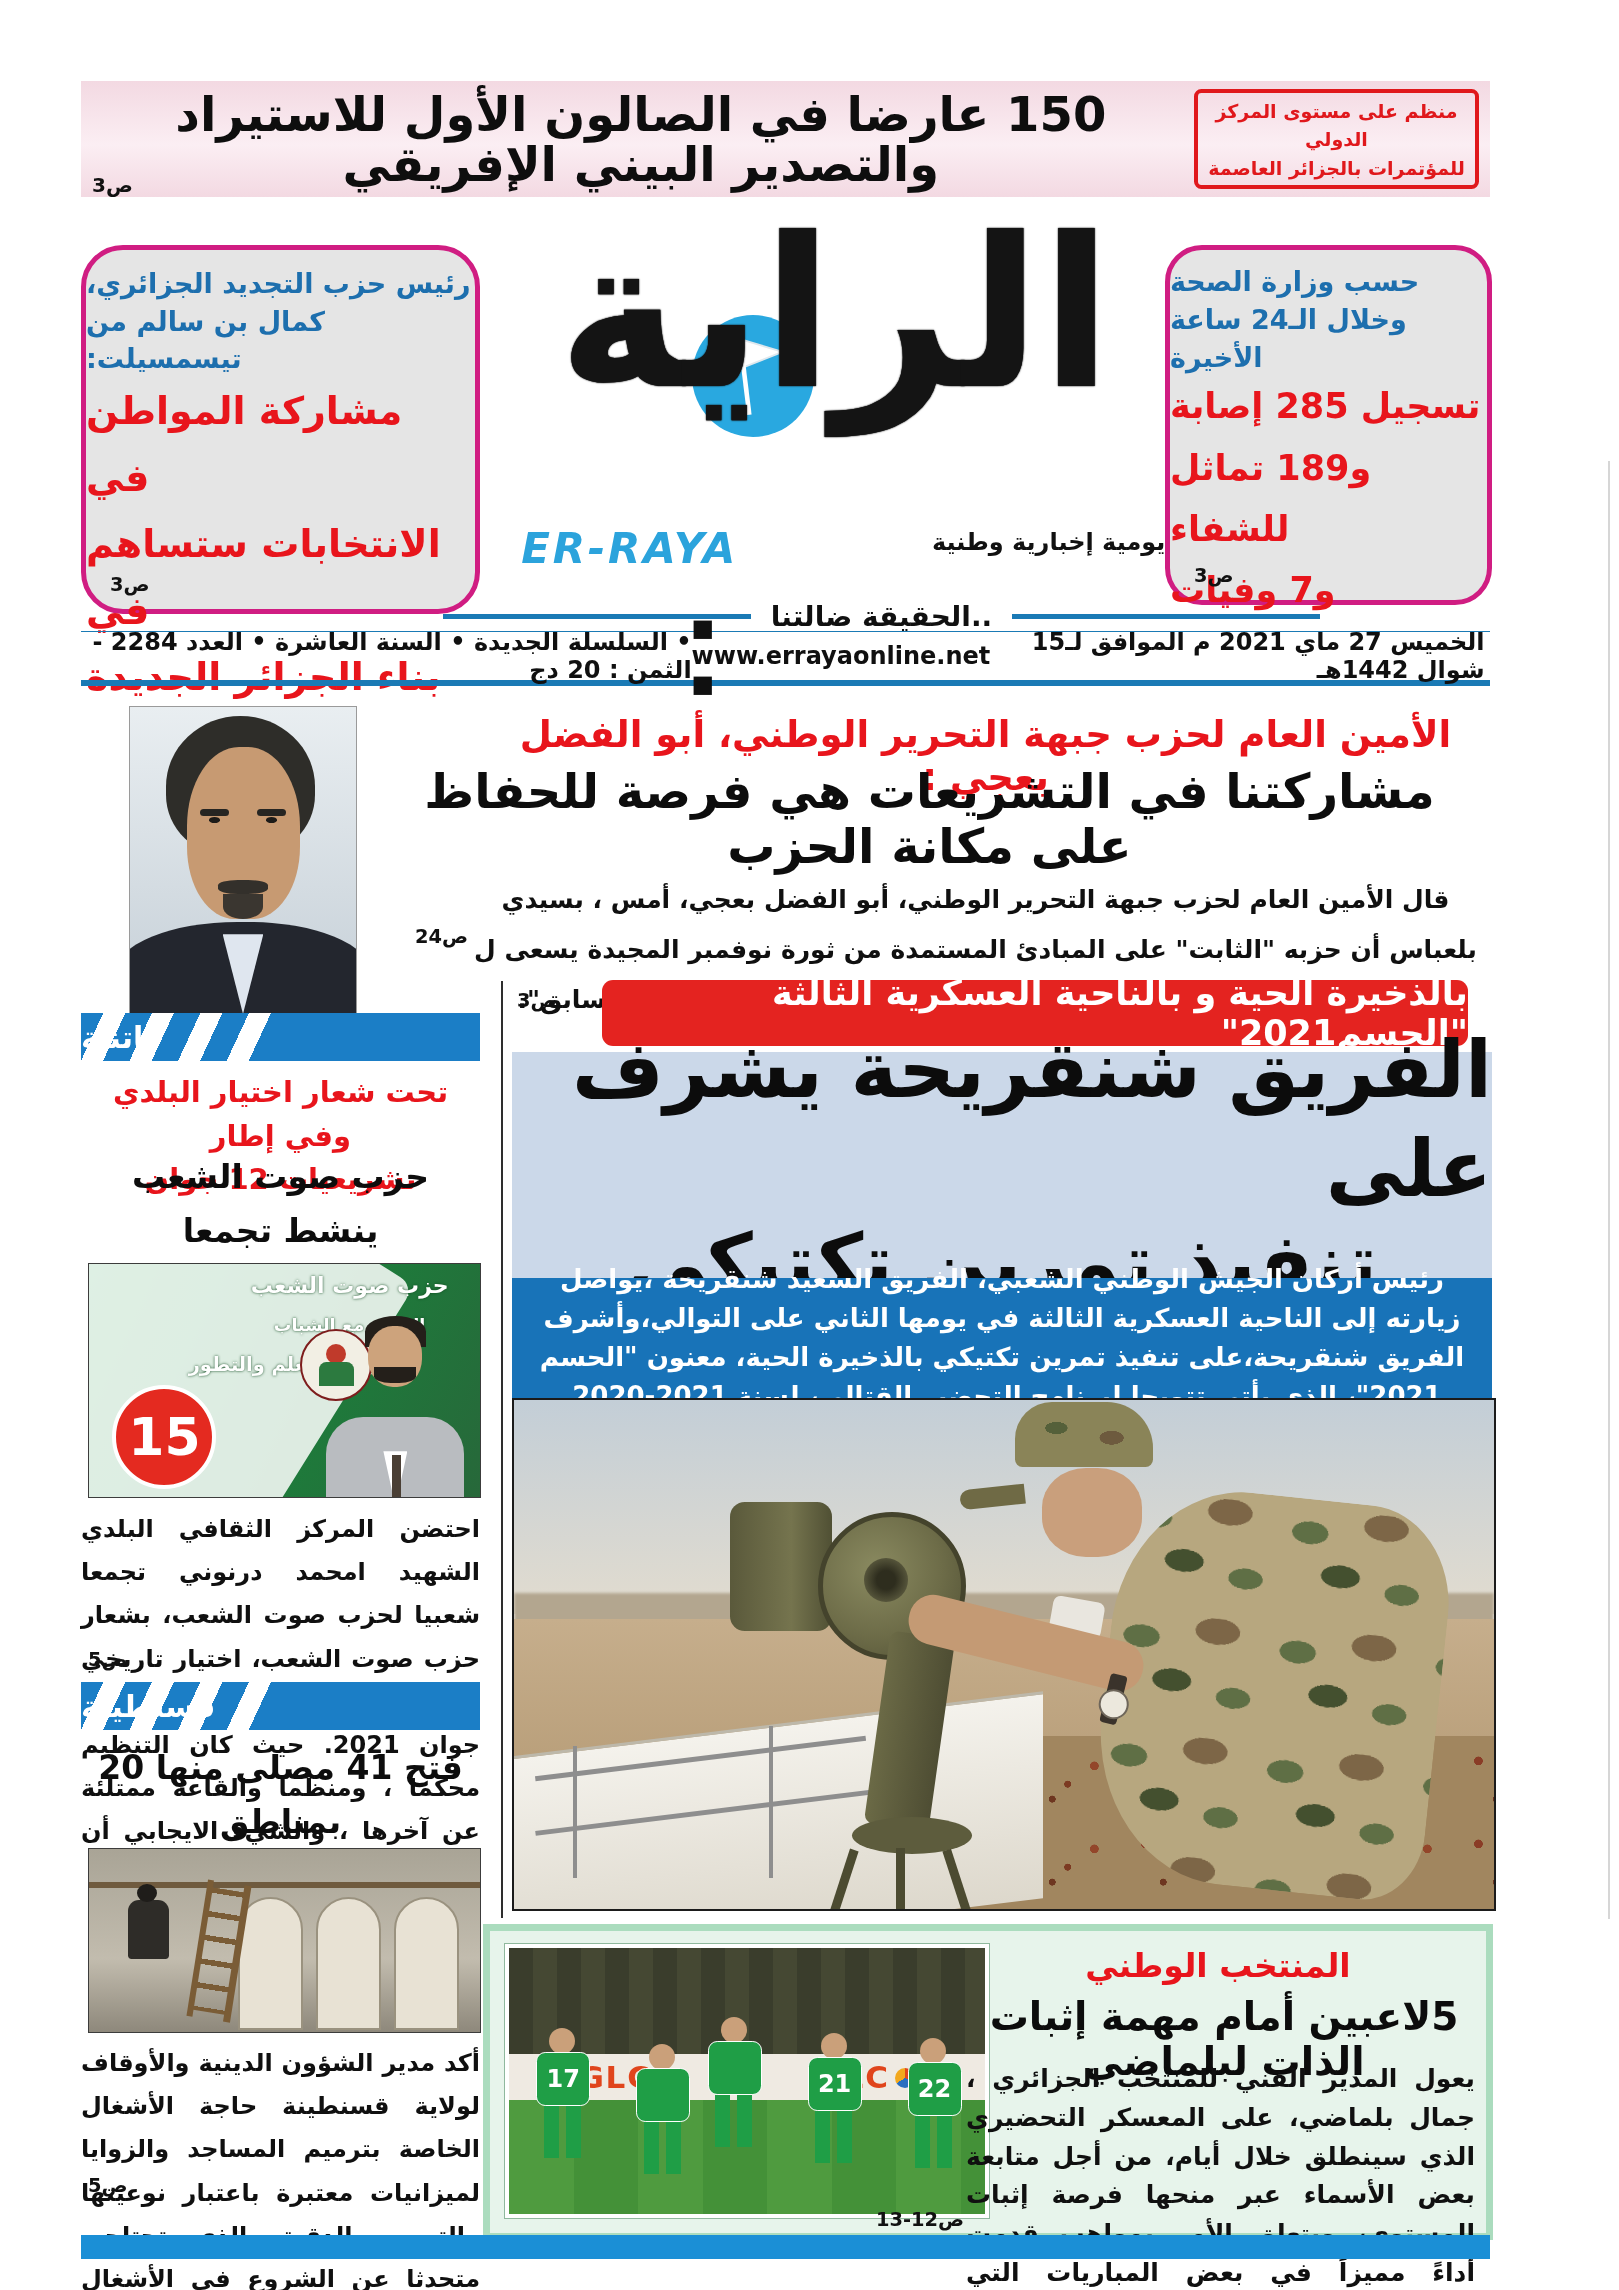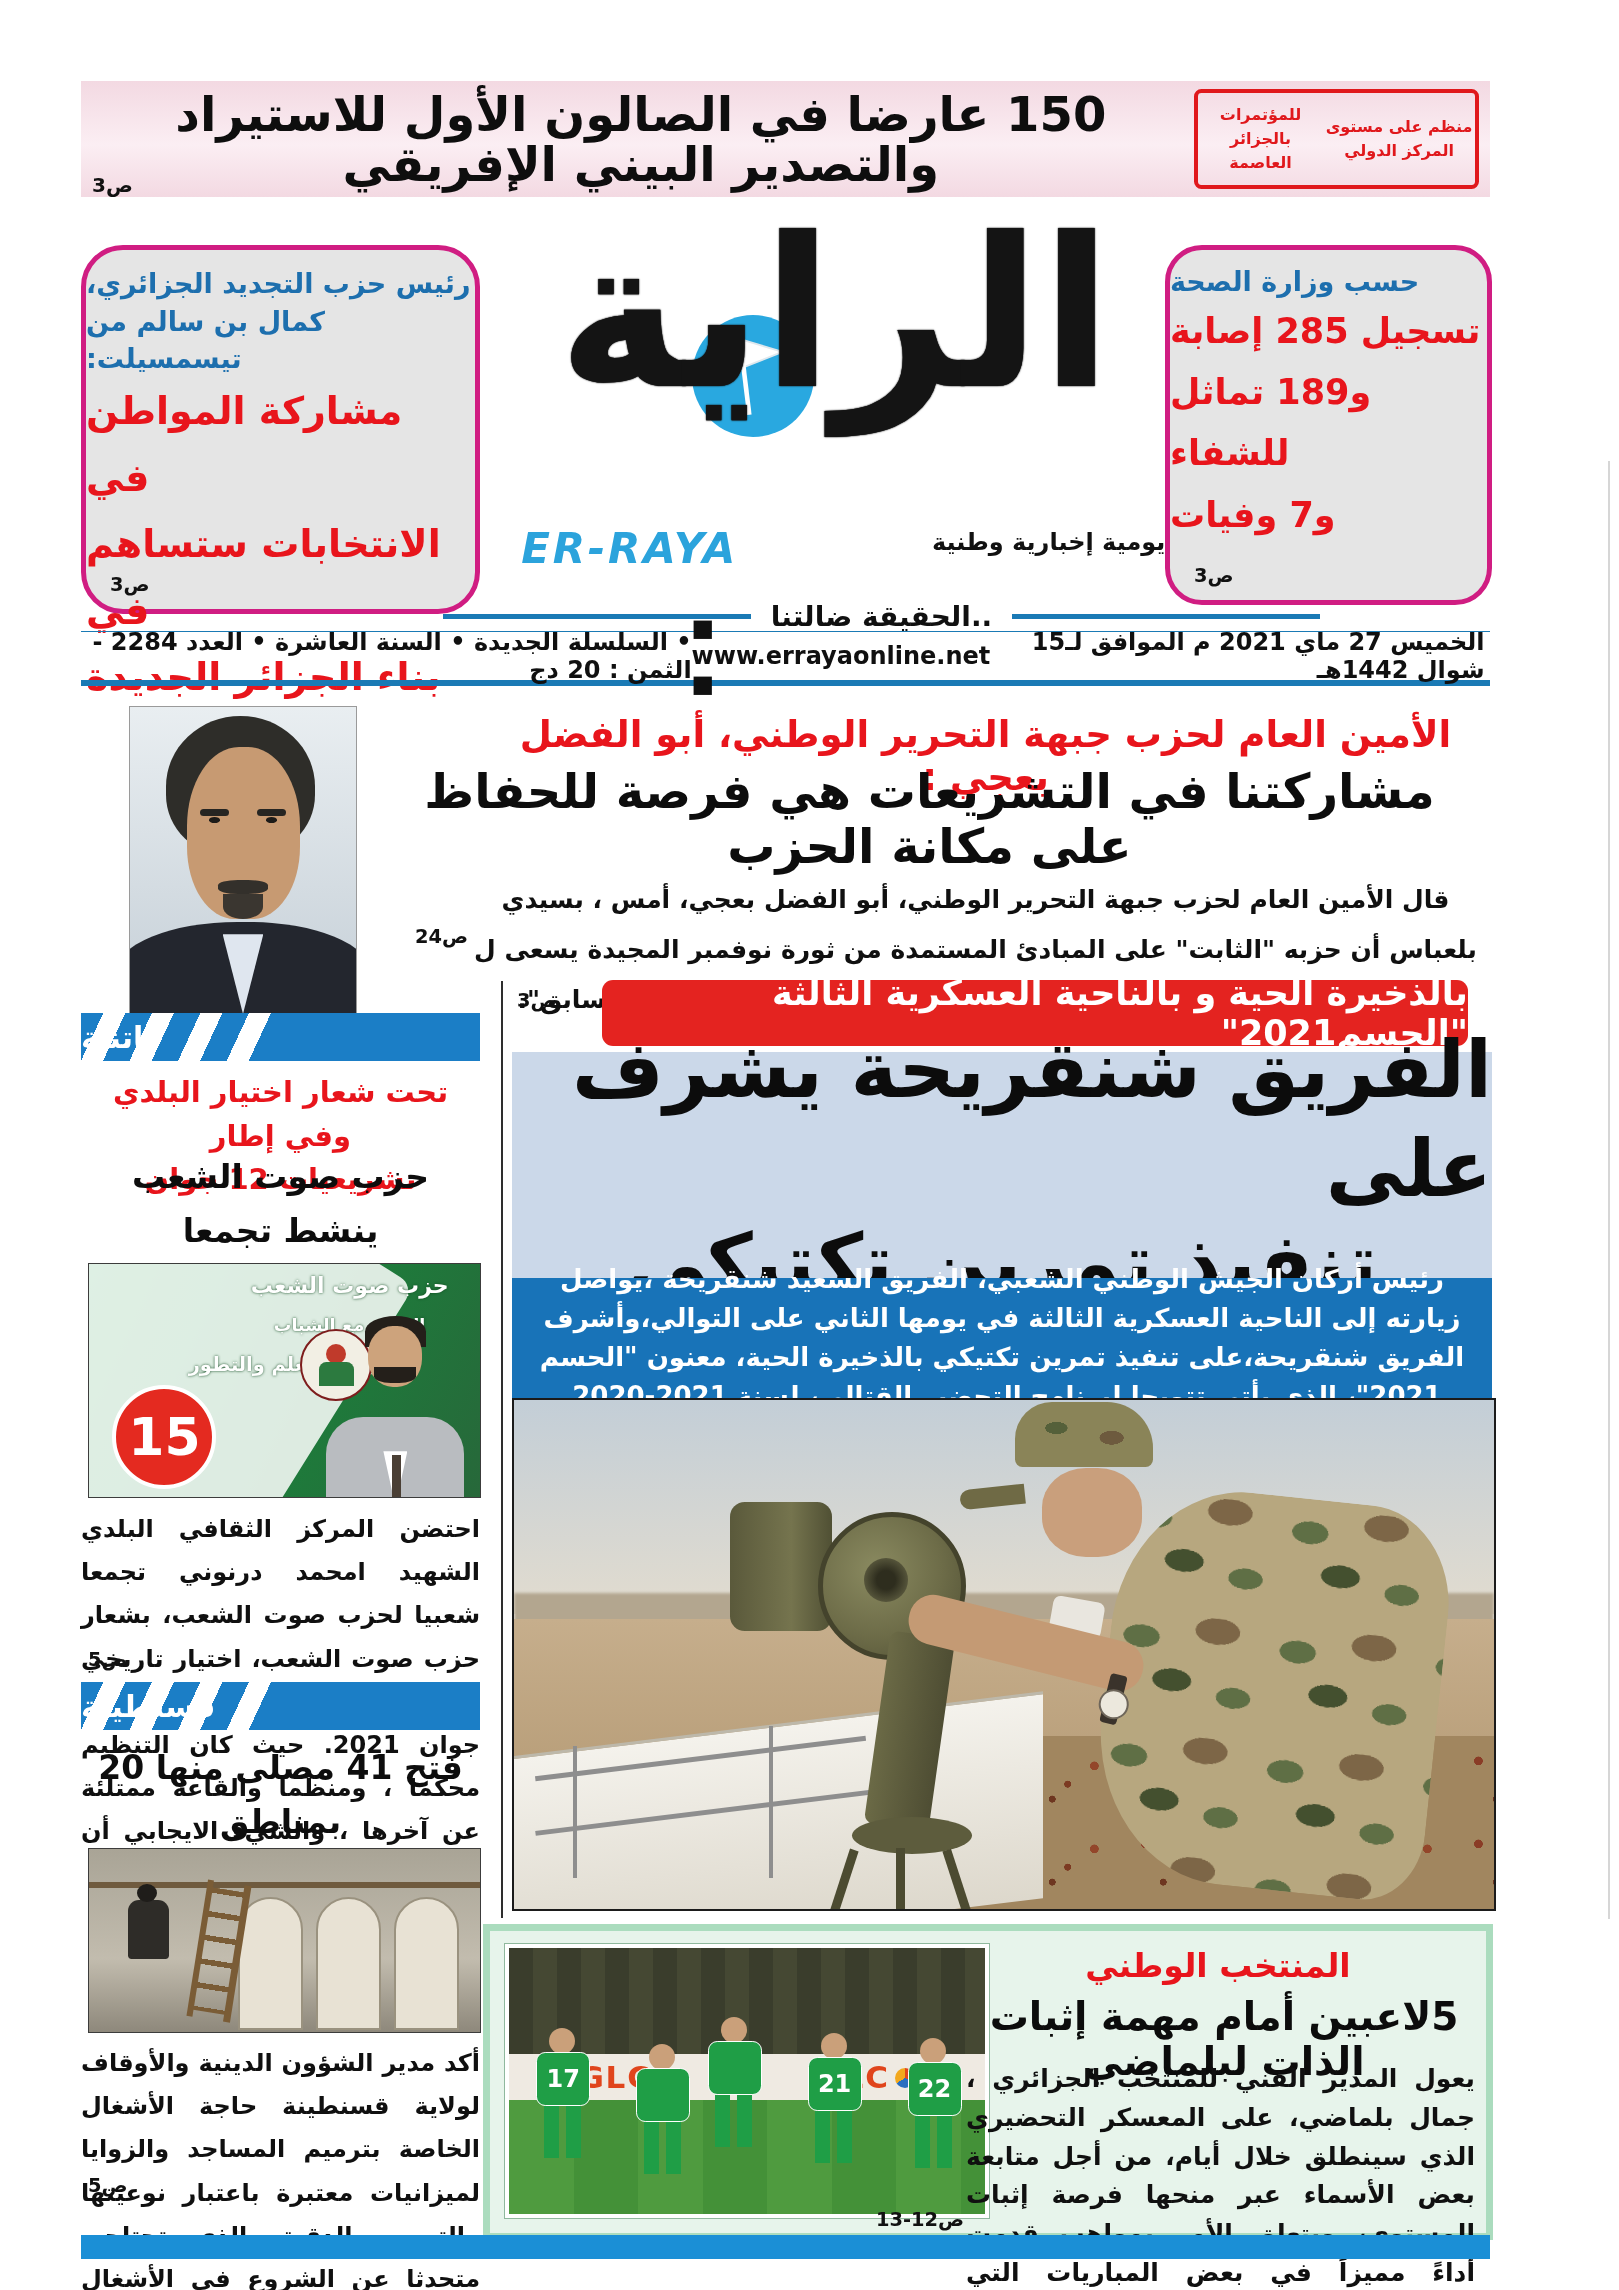--- a/index.html
+++ b/index.html
@@ -7,22 +7,22 @@
         font-family:"DejaVu Sans",sans-serif;}
   .abs{position:absolute;}
   .rtl{direction:rtl;unicode-bidi:embed;}
 
   
   .top-banner{left:81px;top:81px;width:1409px;height:116px;
     background:linear-gradient(180deg,#f3d9e2 0%,#fbeef3 55%,#f3d9e2 100%);}
   .tb-headline{left:16.6px;right:306px;top:0;bottom:0;display:flex;align-items:center;justify-content:center;
     font-size:48px;font-weight:900;color:#0e0e0e;text-align:center;line-height:1.05;}
   .tb-sidebox{right:11px;top:8.3px;width:277px;height:92px;border:4.6px solid #e0181c;border-radius:7.4px;
-    display:flex;flex-direction:row;align-items:center;justify-content:center;
-    color:#e0181c;font-size:16px;font-weight:bold;text-align:center;line-height:1.5;}
+    display:flex;flex-direction:column;align-items:center;justify-content:center;
+    color:#e0181c;font-size:19px;font-weight:bold;text-align:center;line-height:1.5;}
   .tb-pageref{left:11px;bottom:0px;font-size:20px;font-weight:bold;color:#111;}
 
   
   .side-box{border:5.5px solid #d01d82;border-radius:42px;background:#e5e5e5;box-sizing:border-box;
     text-align:left;}
   .side-box .kicker{color:#1d6fae;font-size:27px;font-weight:bold;line-height:1.4;}
   .side-box .head{color:#e8151c;font-size:38px;font-weight:900;line-height:1.75;}
   .side-box .pref{position:absolute;left:24px;bottom:13px;font-size:19.4px;font-weight:bold;color:#111;}
   .box-left{left:81px;top:245px;width:399px;height:369px;padding-top:14.8px;}
   .box-right{left:1165px;top:245px;width:327px;height:360px;padding-top:13px;border-radius:37px;}
@@ -216,20 +216,21 @@
     <div class="kicker">رئيس حزب التجديد الجزائري،</div>
     <div class="kicker">كمال بن سالم من تيسمسيلت:</div>
     <div class="head">مشاركة المواطن في</div>
     <div class="head">الانتخابات ستساهم في</div>
     <div class="head">بناء الجزائر الجديدة</div>
     <div class="pref">ص3</div>
   </div>
 
   <div class="abs side-box box-right rtl">
     <div class="kicker">حسب وزارة الصحة</div>
+    <div class="kicker">وخلال الـ24 ساعة الأخيرة</div>
     <div class="head">تسجيل 285 إصابة</div>
     <div class="head">و189 تماثل للشفاء</div>
     <div class="head">و7 وفيات</div>
     <div class="pref">ص3</div>
   </div>
 
   <div class="abs logo-area">
     <div class="abs flag-circle">
       <svg width="122" height="122" viewBox="0 0 132 132">
         <polygon points="52,26 98,40 52,58" fill="#ffffff" stroke="#dfe8ee" stroke-width="2"></polygon>

